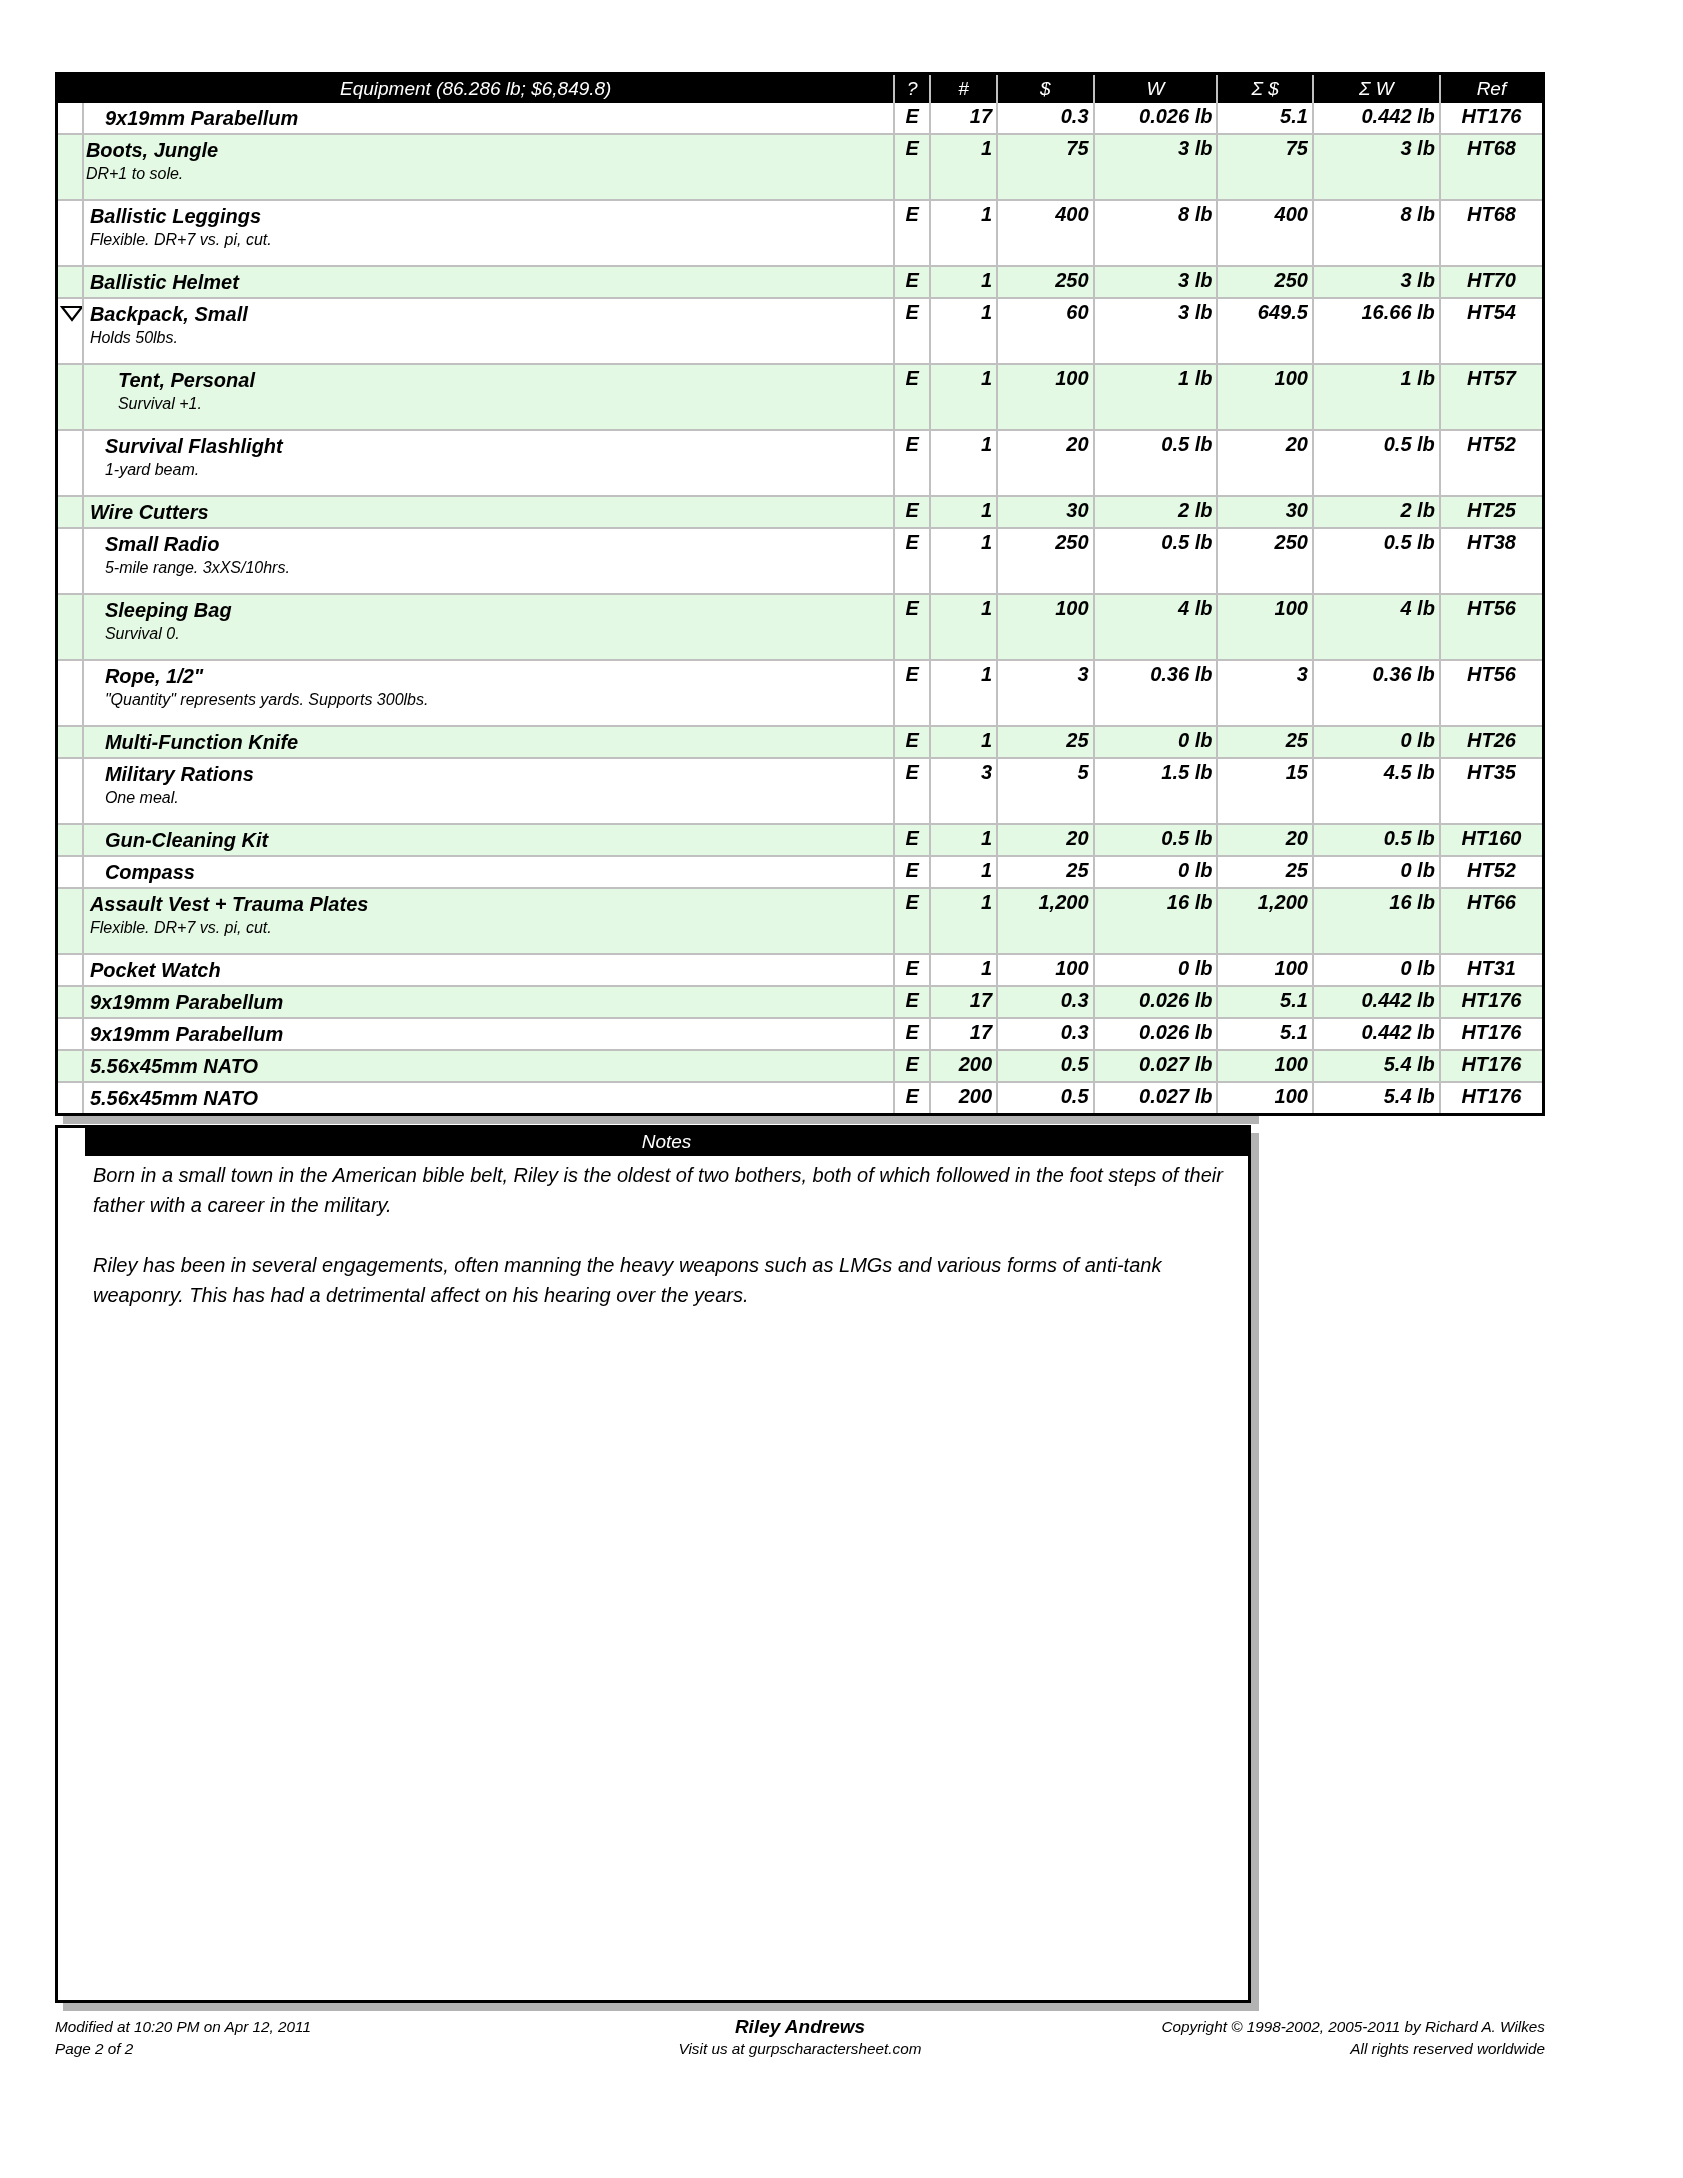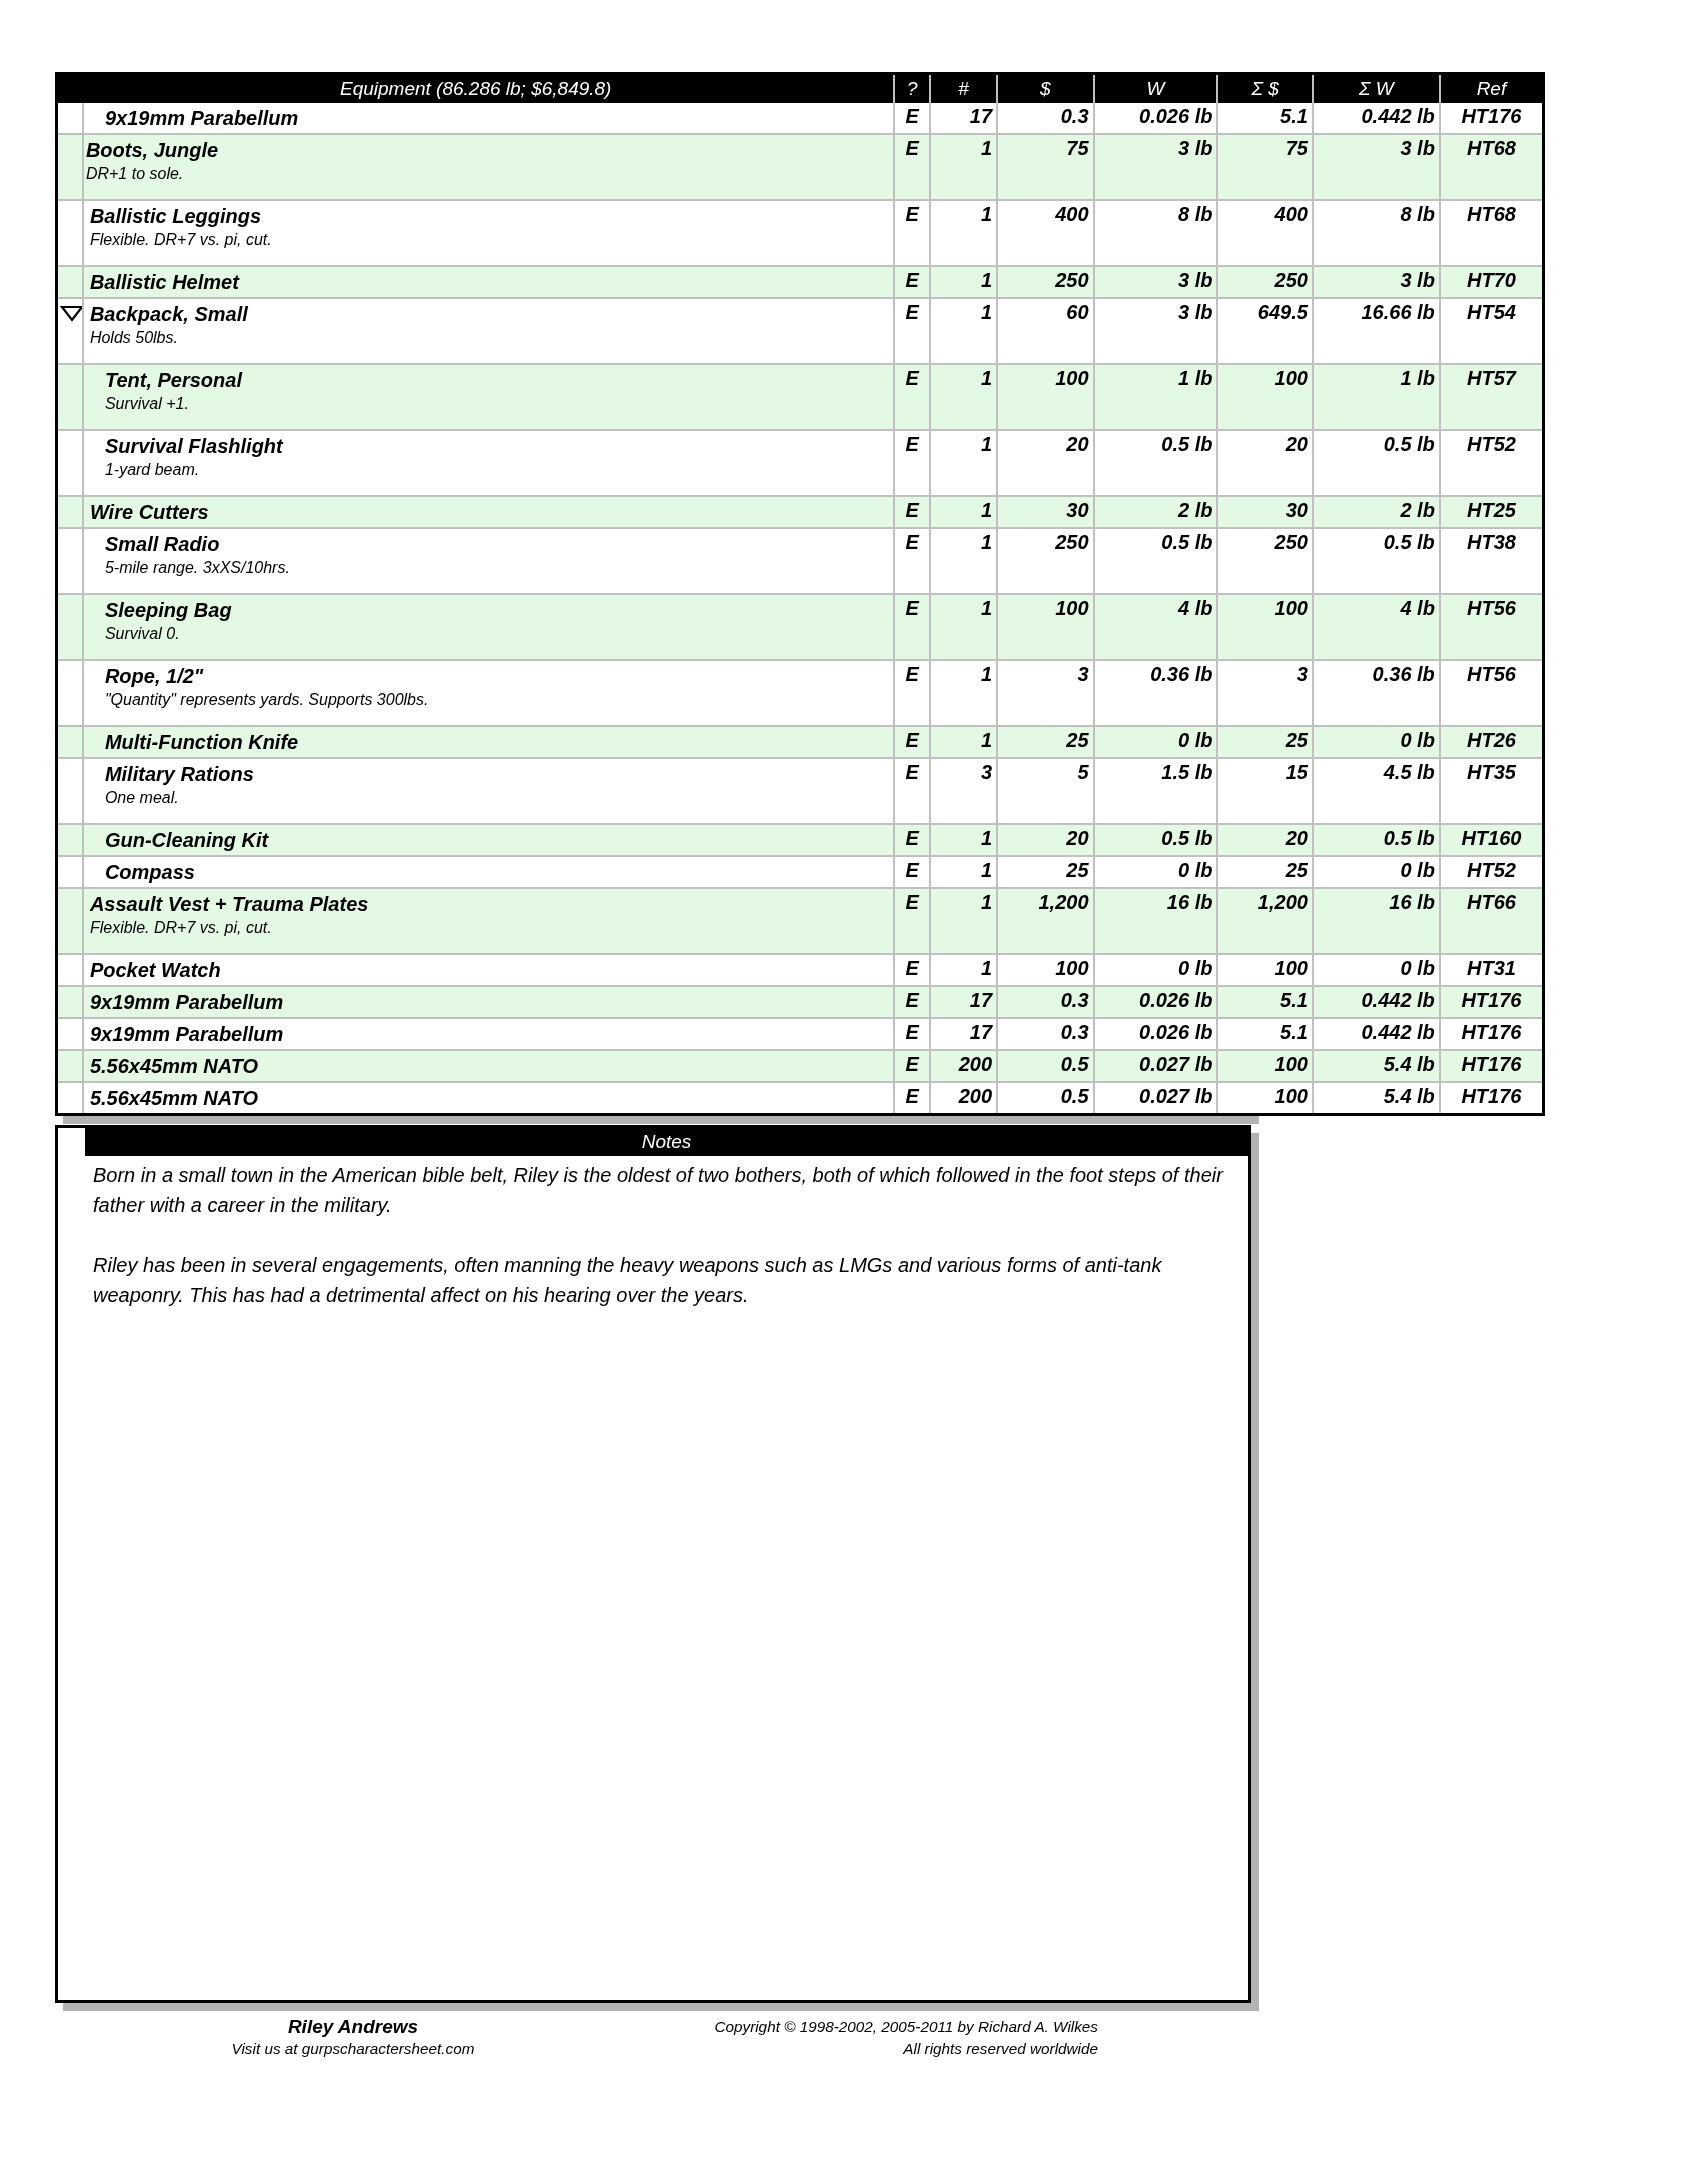--- a/index.html
+++ b/index.html
@@ -230,21 +230,21 @@
       <td class="num">60</td>
       <td class="num">3 lb</td>
       <td class="num">649.5</td>
       <td class="num">16.66 lb</td>
       <td class="ctr">HT54</td>
     </tr>
           <tr>
       <td class="marker-cell">
         
       </td>
-      <td class="name-cell" style="padding-left: 21px;">
+      <td class="name-cell" style="padding-left: 34px;">
         <div class="item-name">Tent, Personal</div>
         <div class="item-desc">Survival +1.</div>
       </td>
       <td class="ctr">E</td>
       <td class="num">1</td>
       <td class="num">100</td>
       <td class="num">1 lb</td>
       <td class="num">100</td>
       <td class="num">1 lb</td>
       <td class="ctr">HT57</td>
@@ -495,20 +495,24 @@
 
   <div class="notes-box">
     <div class="notes-header">Notes</div>
     <div class="notes-body">
       <p>Born in a small town in the American bible belt, Riley is the oldest of two bothers, both of which followed in the foot steps of their father with a career in the military.</p>
       <p>Riley has been in several engagements, often manning the heavy weapons such as LMGs and various forms of anti-tank weaponry. This has had a detrimental affect on his hearing over the years.</p>
     </div>
   </div>
 
   <div class="footer">
+    <div class="f-left">
+      <div>Modified at 10:20 PM on Apr 12, 2011</div>
+      <div>Page 2 of 2</div>
+    </div>
     <div class="f-center">
       <div class="char-name">Riley Andrews</div>
       <div>Visit us at gurpscharactersheet.com</div>
     </div>
     <div class="f-right">
       <div>Copyright © 1998-2002, 2005-2011 by Richard A. Wilkes</div>
       <div>All rights reserved worldwide</div>
     </div>
   </div>
 

